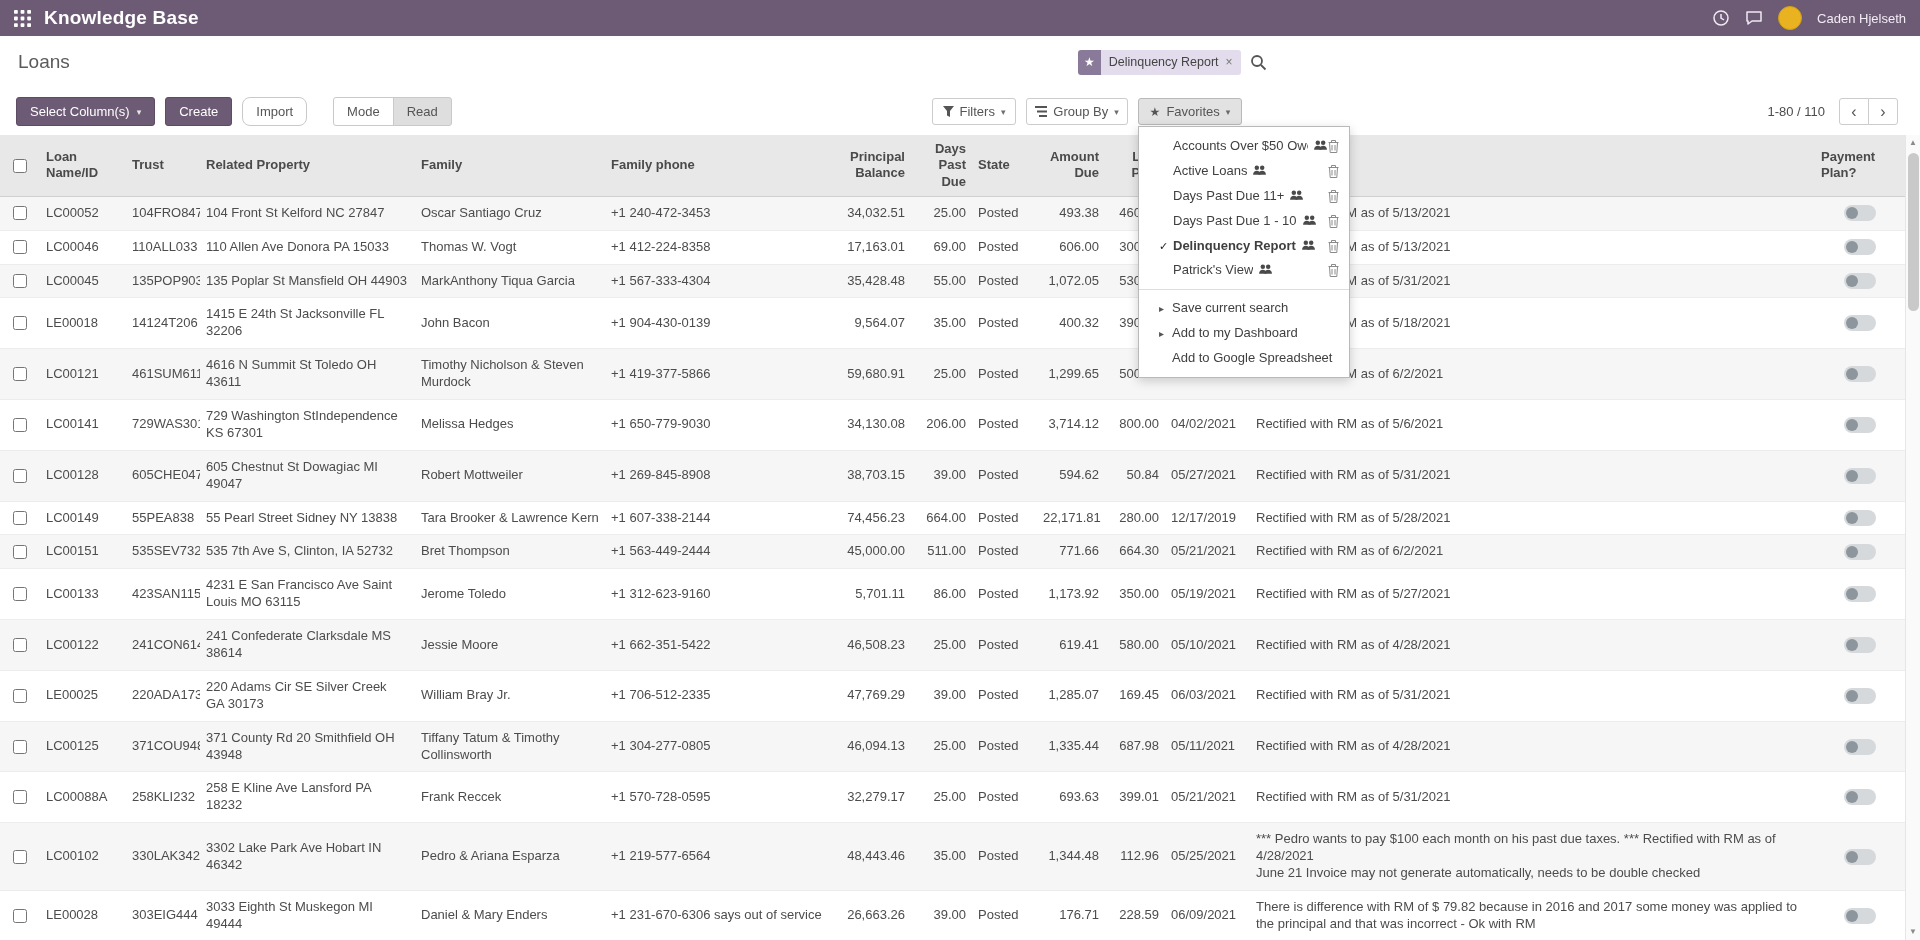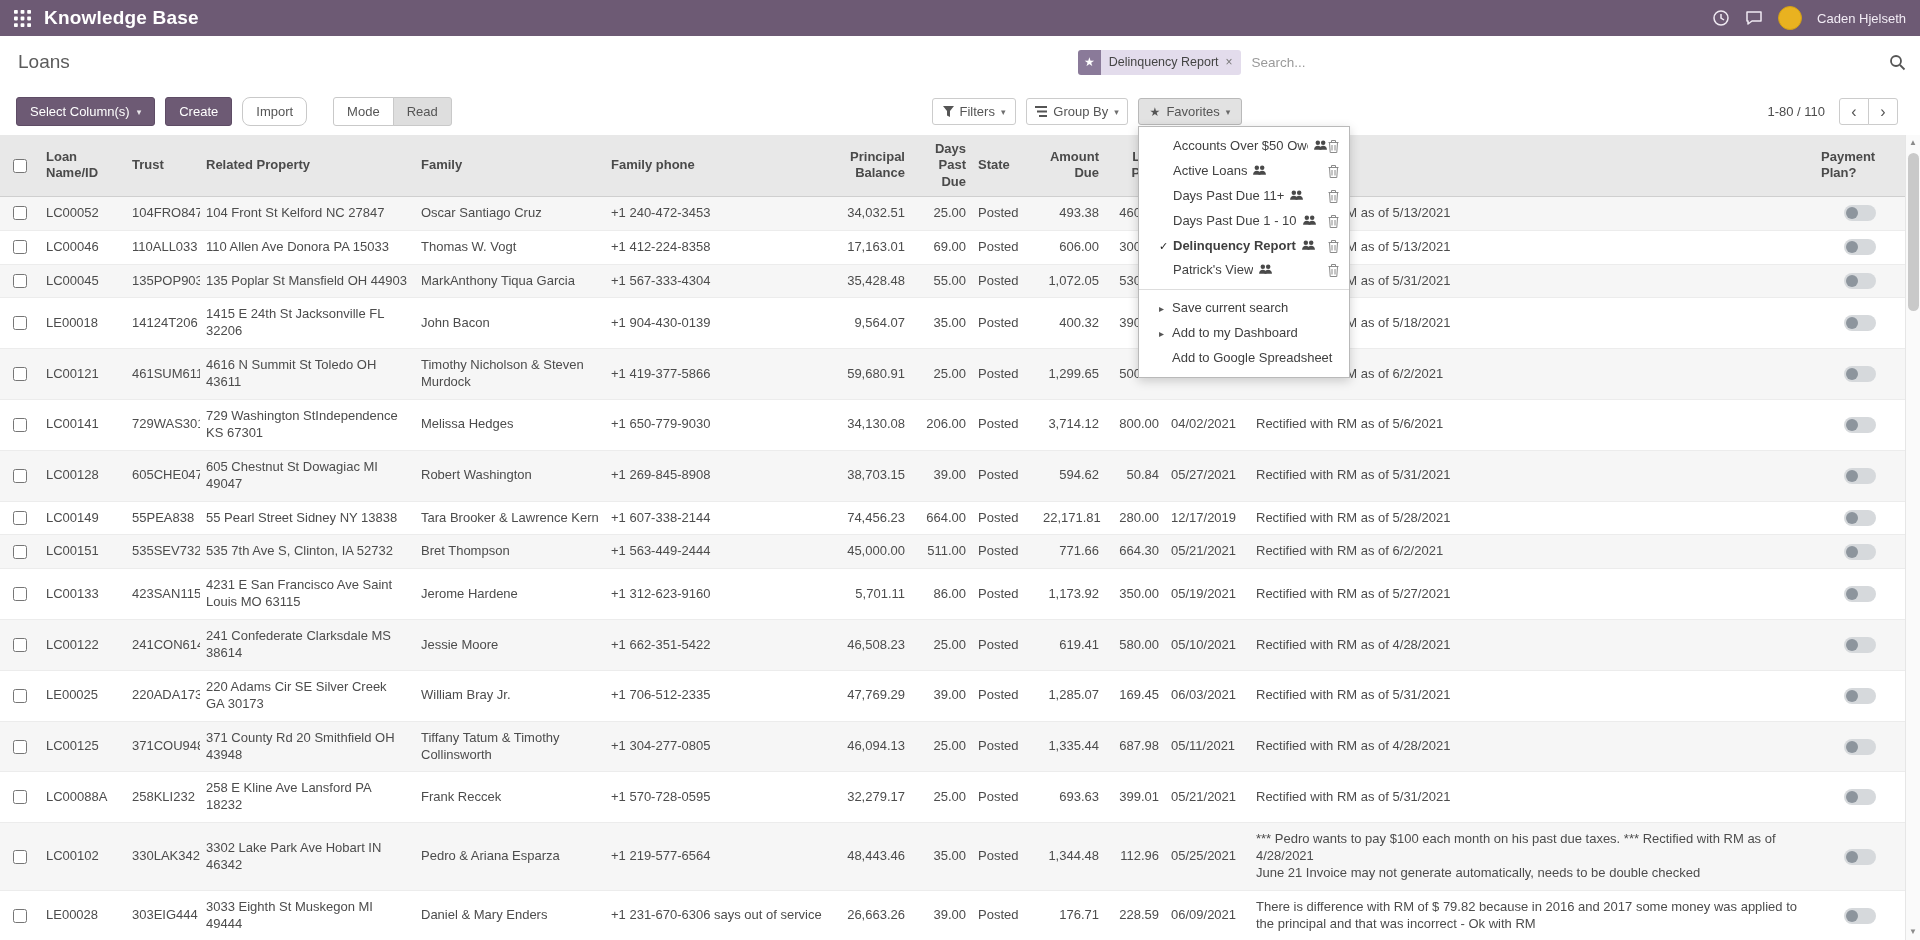--- a/index.html
+++ b/index.html
@@ -134,21 +134,20 @@
 <div class="view-header">
   <span class="page-title">Loans</span>
   <div class="searchbar">
     <div class="facet">
       <span class="facet-star">★</span>
       <span class="facet-label">
         <span>Delinquency Report</span>
         <span class="facet-x">×</span>
       </span>
     </div>
-    <input class="search-input" placeholder="Search..." style="">
     <span class="search-glass">
       <svg width="17" height="17" viewBox="0 0 17 17" fill="none" stroke="#555" stroke-width="1.8">
           <circle cx="7" cy="7" r="5"></circle>
           <path d="M11 11l4.5 4.5"></path>
         </svg>
     </span>
   </div>
 </div>
 
 <div class="control-bar">
@@ -500,21 +499,21 @@
               <div class="knob"></div>
             </div>
     </td>
   </tr>
 
   <tr>
     <td class="cb-cell"><input type="checkbox" class="cb" style=""></td>
     <td>LC00128</td>
     <td>605CHE047</td>
     <td>605 Chestnut St Dowagiac MI 49047</td>
-    <td>Robert Washington</td>
+    <td>Robert Mottweiler</td>
     <td>+1 269-845-8908</td>
     <td class="num">38,703.15</td>
     <td class="num">39.00</td>
     <td>Posted</td>
     <td class="num">594.62</td>
     <td class="num">50.84</td>
     <td>05/27/2021</td>
     <td class="notes-cell">Rectified with RM as of 5/31/2021</td>
     <td>
       <div class="toggle">
@@ -563,21 +562,21 @@
               <div class="knob"></div>
             </div>
     </td>
   </tr>
 
   <tr>
     <td class="cb-cell"><input type="checkbox" class="cb" style=""></td>
     <td>LC00133</td>
     <td>423SAN115</td>
     <td>4231 E San Francisco Ave Saint Louis MO 63115</td>
-    <td>Jerome Hardene</td>
+    <td>Jerome Toledo</td>
     <td>+1 312-623-9160</td>
     <td class="num">5,701.11</td>
     <td class="num">86.00</td>
     <td>Posted</td>
     <td class="num">1,173.92</td>
     <td class="num">350.00</td>
     <td>05/19/2021</td>
     <td class="notes-cell">Rectified with RM as of 5/27/2021</td>
     <td>
       <div class="toggle">

